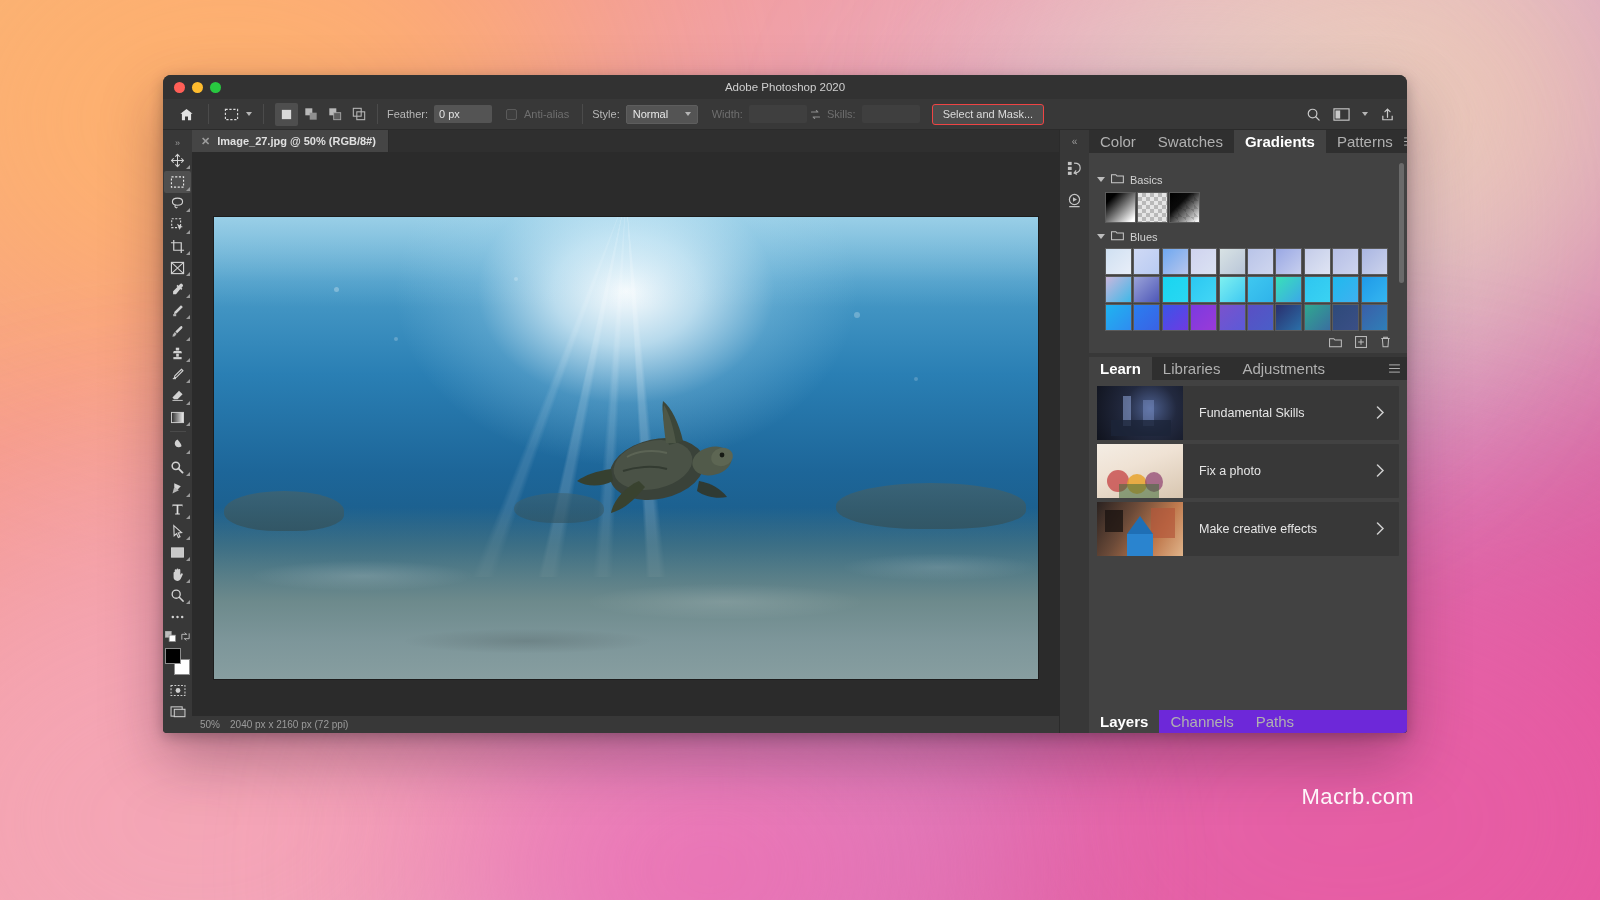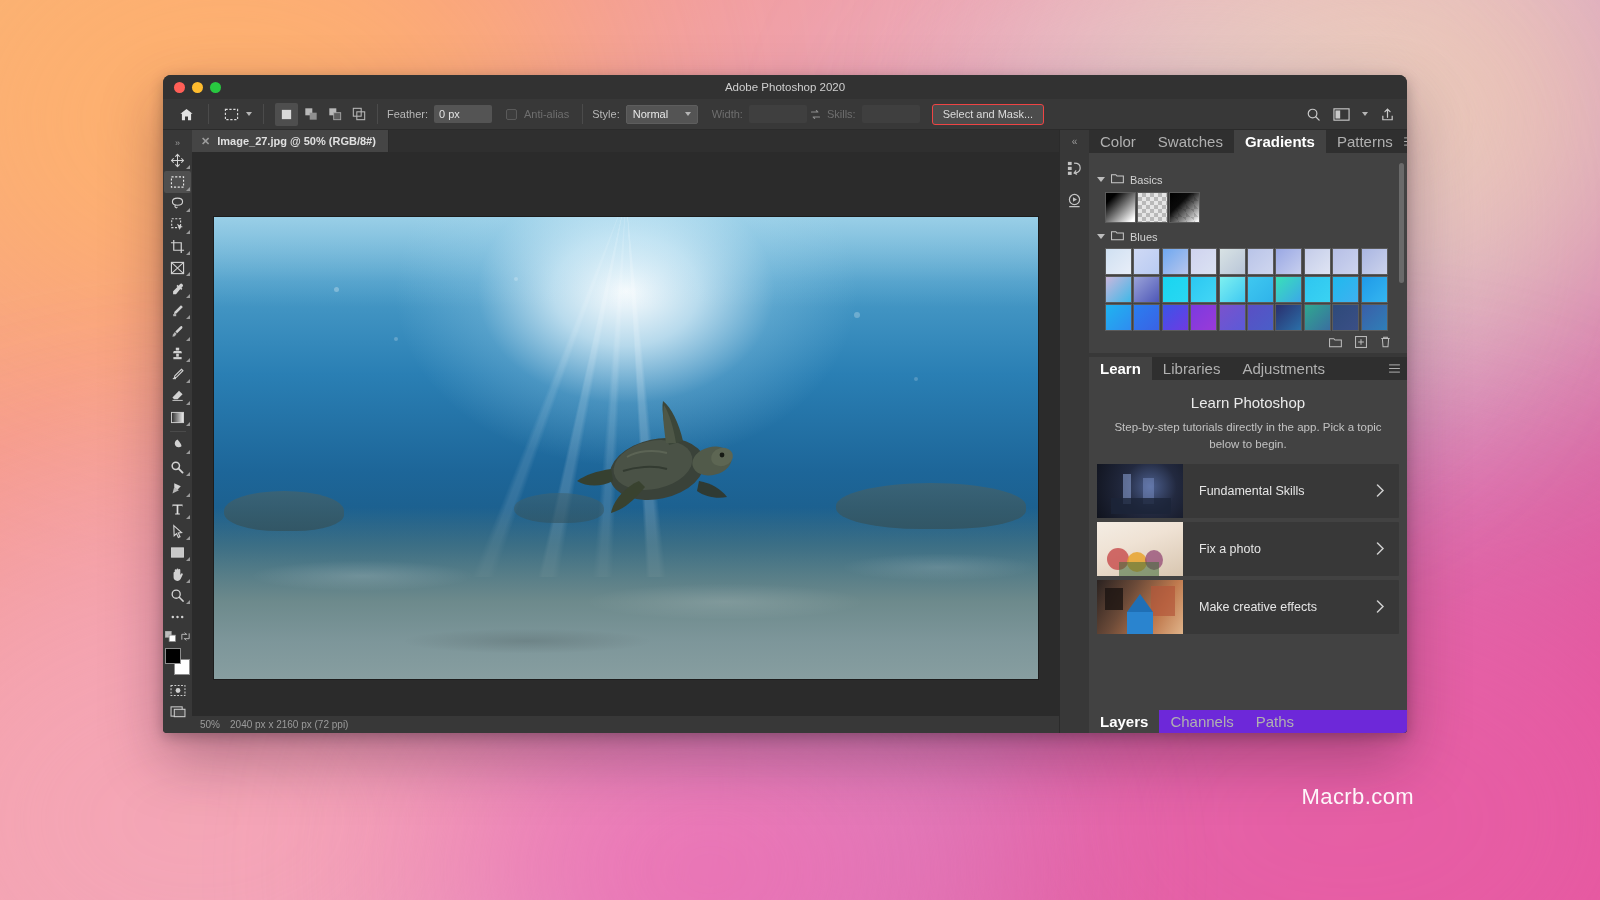--- a/index.html
+++ b/index.html
@@ -647,24 +647,20 @@
       <div class="learn-panel">
         <div class="panel-tabs" style="background:#2f2f2f">
           <div class="ptab active">Learn</div>
           <div class="ptab">Libraries</div>
           <div class="ptab">Adjustments</div>
           <div class="ptab-menu">
             <svg width="11" height="9" viewBox="0 0 12 10">
                 <path d="M0 1h12M0 5h12M0 9h12" stroke="#b0b0b0" stroke-width="1.1"></path>
               </svg>
           </div>
-        </div>
-        <div class="learn-head">
-          <div class="learn-title">Learn Photoshop</div>
-          <div class="learn-sub">Step-by-step tutorials directly in the app. Pick a topic below to begin.</div>
         </div>
         <div class="learn-list">
           <div class="learn-item">
             <span class="li-thumb" style="background:radial-gradient(circle at 62% 42%,#4c5f8e 0%,#22293f 42%,#10131d 100%)">
               <span style="position:absolute;left:26px;top:10px;width:8px;height:30px;background:#8fa6d8;opacity:.55"></span>
               <span style="position:absolute;left:46px;top:14px;width:11px;height:26px;background:#7f95cc;opacity:.45"></span>
               <span style="position:absolute;left:14px;top:34px;width:60px;height:16px;background:#1c2438;opacity:.8"></span>
             </span>
             <span class="li-label">Fundamental Skills</span>
             <span class="li-arrow">

